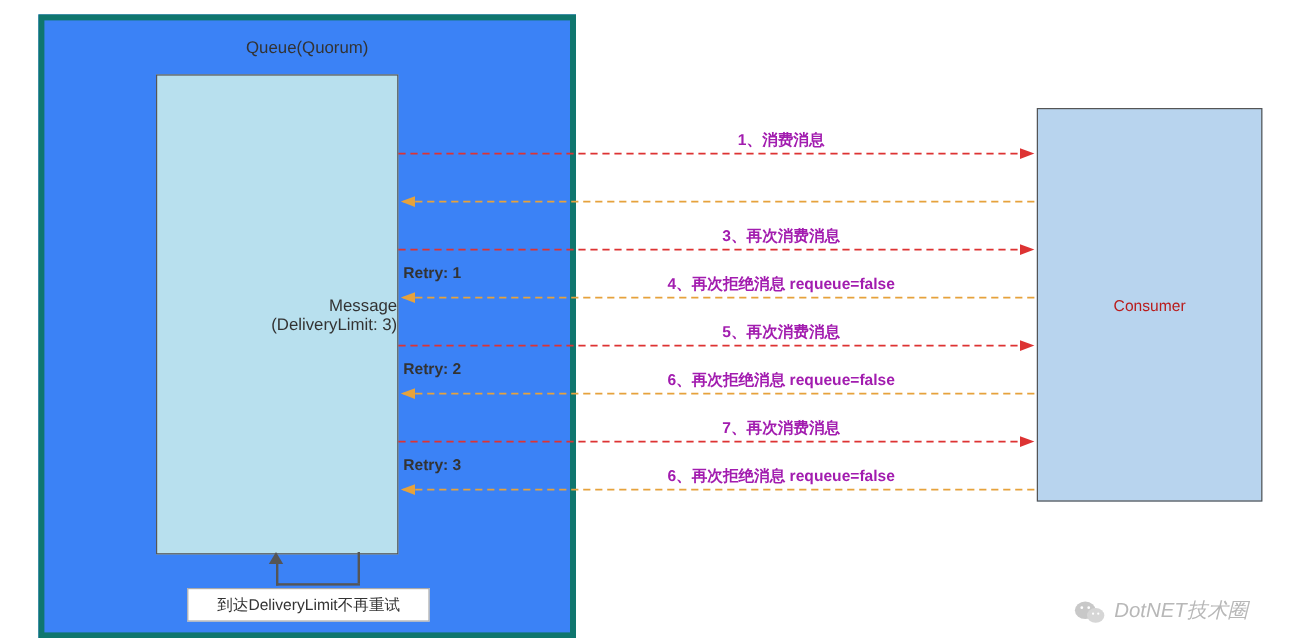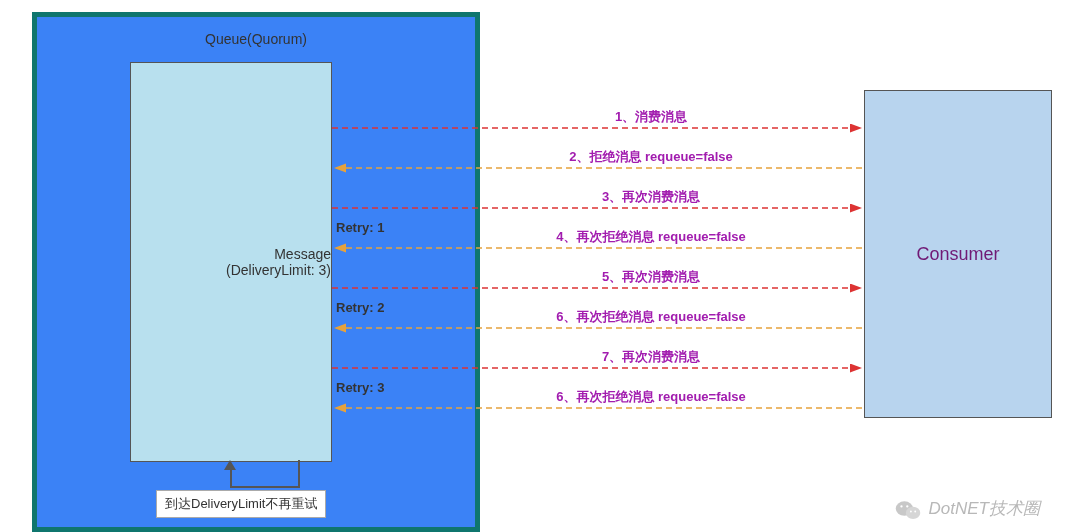--- a/index.html
+++ b/index.html
@@ -4,22 +4,22 @@
 <style>
   html,body{margin:0;padding:0;background:#fff;font-family:"Microsoft YaHei",Arial,sans-serif;font-size:13px;color:#333}
   .canvas{position:relative;width:1080px;height:532px;background:#fff}
   .queue-box{position:absolute;left:32px;top:12px;width:438px;height:510px;background:#3b82f6;border:5px solid #0f766e}
   .queue-title{position:absolute;left:0;right:0;top:14px;text-align:center;font-size:14px;color:#333}
   .msg-box{position:absolute;left:130px;top:62px;width:200px;height:398px;background:#b8e0ee;border:1px solid #555;display:flex;flex-direction:column;align-items:flex-end;justify-content:center;font-size:14px;color:#333}
   .retry-lbl{position:absolute;font-size:13px;color:#333;font-weight:bold}
   .drop-line-v{position:absolute;width:0;border-left:2px solid #555}
   .drop-line-h{position:absolute;height:0;border-top:2px solid #555}
   .arrow-up{position:absolute;width:0;height:0;border-left:6px solid transparent;border-right:6px solid transparent;border-bottom:10px solid #555}
-  .drop-note{position:absolute;background:#fff;border:1px solid #aaa;padding:4px 8px;font-size:13px;color:#333}
-  .consumer-box{position:absolute;left:864px;top:90px;width:186px;height:326px;background:#b8d4ee;border:1px solid #555;display:flex;align-items:center;justify-content:center;font-size:18px;color:#701a75}
+  .drop-note{position:absolute;background:#fff;border:1px solid #aaa;padding:4px 24px;font-size:13px;color:#333}
+  .consumer-box{position:absolute;left:864px;top:90px;width:186px;height:326px;background:#b8d4ee;border:1px solid #555;display:flex;align-items:center;justify-content:center;font-size:13px;color:#b91c1c}
   .flow-label{position:absolute;left:436px;width:430px;text-align:center;font-size:13px;color:#a21caf;font-weight:bold;z-index:5}
   .watermark{position:absolute;right:40px;bottom:12px;display:flex;align-items:center;gap:10px;color:#b8b8b8;font-size:17px;font-style:italic}
   .wm-icon{width:24px;height:20px;position:relative}
   .wm-icon svg{display:block}
   svg.arrows{position:absolute;left:0;top:0;width:1080px;height:532px;z-index:3;pointer-events:none}
 </style>
 </head>
 <body>
 
 <div class="canvas">
@@ -41,21 +41,20 @@
   <div class="drop-line-h" style="left:230px;top:486px;width:70px"></div>
   <div class="drop-line-v" style="left:230px;top:468px;height:20px"></div>
   <div class="arrow-up" style="left:224px;top:460px"></div>
   <div class="drop-note" style="left:156px;top:490px">到达DeliveryLimit不再重试</div>
 
   <div class="consumer-box">
     <span>Consumer</span>
   </div>
 
   <div class="flow-label" style="top:108px">1、消费消息</div>
-  <div class="flow-label" style="top:148px">2、拒绝消息 requeue=false</div>
   <div class="flow-label" style="top:188px">3、再次消费消息</div>
   <div class="flow-label" style="top:228px">4、再次拒绝消息 requeue=false</div>
   <div class="flow-label" style="top:268px">5、再次消费消息</div>
   <div class="flow-label" style="top:308px">6、再次拒绝消息 requeue=false</div>
   <div class="flow-label" style="top:348px">7、再次消费消息</div>
   <div class="flow-label" style="top:388px">6、再次拒绝消息 requeue=false</div>
 
   <svg class="arrows">
     <defs>
       <marker id="arR" markerWidth="10" markerHeight="10" refX="8" refY="3" orient="auto" markerUnits="strokeWidth">

